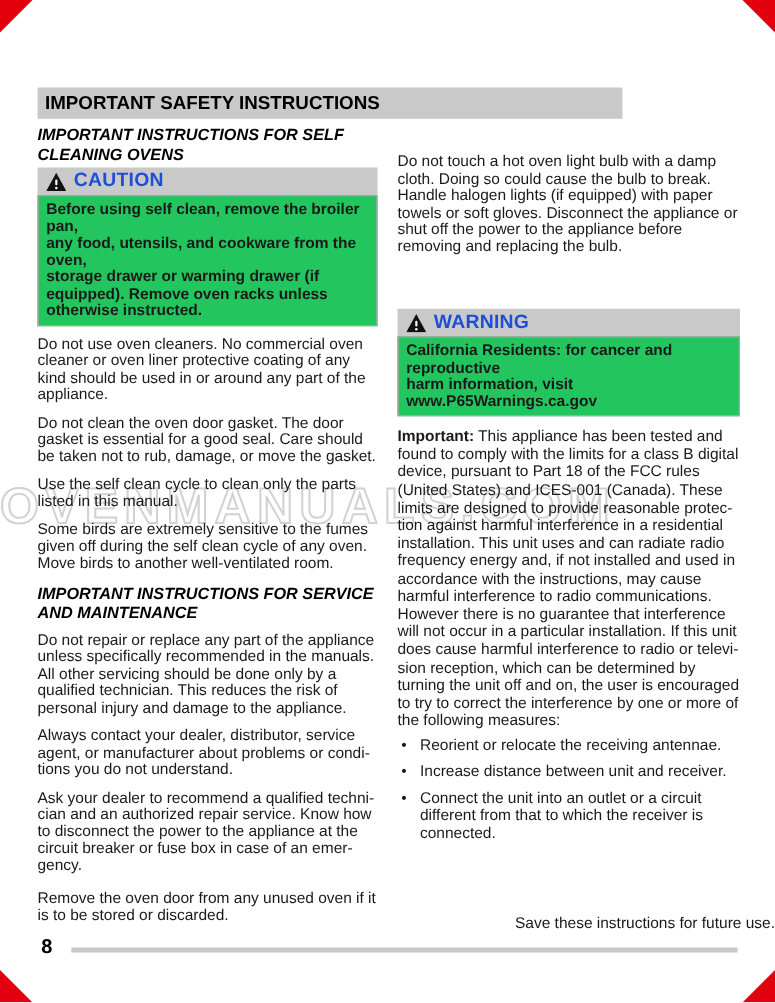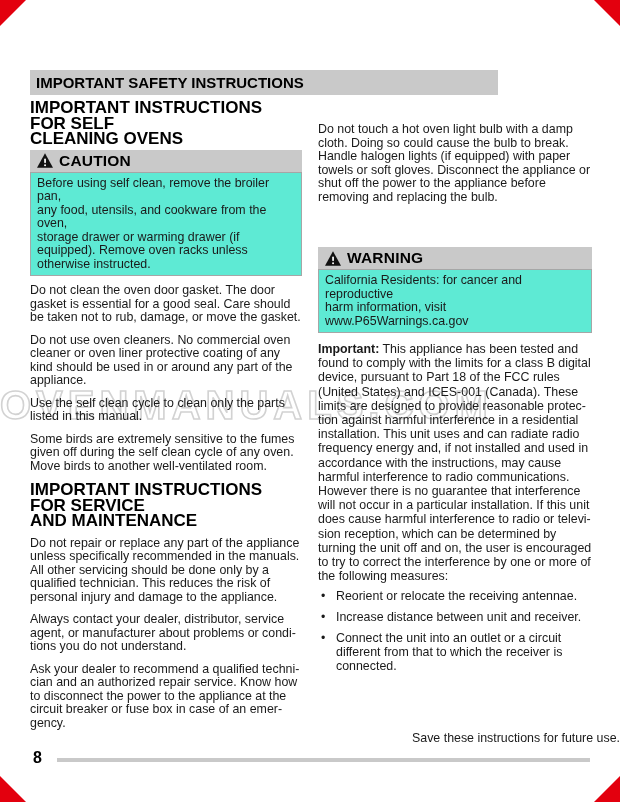--- a/index.html
+++ b/index.html
@@ -15,31 +15,31 @@
   .watermark{position:absolute;top:383px;left:0;width:620px;text-align:left;z-index:0;
       font-size:40px;font-weight:700;letter-spacing:5px;color:transparent;
       -webkit-text-stroke:1.6px #d2d2d2;white-space:nowrap;pointer-events:none;}
   
   .titlebar{position:absolute;left:30px;top:70px;width:468px;height:25px;background:#c9c9c9;z-index:1;}
   .titlebar .t{font-size:15px;font-weight:700;line-height:25px;padding-left:6px;color:#000;}
   
   .col{position:absolute;z-index:1;font-size:12.4px;line-height:13.5px;}
   .col.left{left:30px;top:100px;width:272px;}
   .col.right{left:318px;top:123px;width:274px;}
-  .h2{font-size:17px;font-weight:700;line-height:15.5px;white-space:pre-line;margin:0;color:#000;}
+  .h2{font-size:13px;font-weight:700;line-height:15.5px;white-space:pre-line;margin:0;color:#000;font-style:italic;}
   .h2.service{margin-top:8px;margin-bottom:8px;}
   .h2.selfclean{margin-bottom:3px;}
   .p{margin:0 0 9px 0;white-space:pre-line;}
   .p.gap13{margin-bottom:13px;}
   .b{font-weight:700;}
   
   .notice{margin:0;}
   .notice-head{background:#c9c9c9;height:22px;display:flex;align-items:center;padding-left:7px;}
-  .notice-head .lbl{font-size:15.5px;font-weight:700;letter-spacing:.2px;color:#000000;margin-left:6px;}
-  .notice-body{border:1px solid #a6a6a6;background:#5eead4;padding:4px 6px;white-space:pre-line;}
+  .notice-head .lbl{font-size:15.5px;font-weight:700;letter-spacing:.2px;color:#1d4ed8;margin-left:6px;}
+  .notice-body{border:1px solid #a6a6a6;background:#22c55e;padding:4px 6px;white-space:pre-line;font-weight:bold;}
   .caution-box{margin-bottom:8px;}
   .warning-box{margin-top:43px;margin-bottom:9px;}
   .fcc{line-height:14.2px;margin-bottom:6px;}
   
   ul.bullets{list-style:none;margin:0;padding:0;}
   ul.bullets li{position:relative;padding-left:18px;margin:0 0 7px 0;white-space:pre-line;line-height:14px;}
   ul.bullets li::before{content:"\2022";position:absolute;left:3px;top:0;}
   
   .save-line{position:absolute;left:0;top:731px;width:620px;text-align:right;font-size:12.4px;z-index:1;}
   .pagenum{position:absolute;left:33px;top:749px;font-size:16px;font-weight:700;z-index:1;color:#000;}
@@ -75,27 +75,27 @@
         </svg>
         <span class="lbl">CAUTION</span>
       </div>
       <div class="notice-body">Before using self clean, remove the broiler pan,
 any food, utensils, and cookware from the oven,
 storage drawer or warming drawer (if
 equipped). Remove oven racks unless
 otherwise instructed.</div>
     </div>
 
-    <p class="p">Do not clean the oven door gasket. The door
-gasket is essential for a good seal. Care should
-be taken not to rub, damage, or move the gasket.</p>
     <p class="p">Do not use oven cleaners. No commercial oven
 cleaner or oven liner protective coating of any
 kind should be used in or around any part of the
 appliance.</p>
+    <p class="p">Do not clean the oven door gasket. The door
+gasket is essential for a good seal. Care should
+be taken not to rub, damage, or move the gasket.</p>
     <p class="p">Use the self clean cycle to clean only the parts
 listed in this manual.</p>
     <p class="p">Some birds are extremely sensitive to the fumes
 given off during the self clean cycle of any oven.
 Move birds to another well-ventilated room.</p>
 
     <h2 class="h2 service">IMPORTANT INSTRUCTIONS FOR SERVICE
 AND MAINTENANCE</h2>
 
     <p class="p">Do not repair or replace any part of the appliance
@@ -104,20 +104,22 @@
 qualified technician. This reduces the risk of
 personal injury and damage to the appliance.</p>
     <p class="p">Always contact your dealer, distributor, service
 agent, or manufacturer about problems or condi-
 tions you do not understand.</p>
     <p class="p gap13">Ask your dealer to recommend a qualified techni-
 cian and an authorized repair service. Know how
 to disconnect the power to the appliance at the
 circuit breaker or fuse box in case of an emer-
 gency.</p>
+    <p class="p">Remove the oven door from any unused oven if it
+is to be stored or discarded.</p>
   </div>
 
   <div class="col right">
     <p class="p">Do not touch a hot oven light bulb with a damp
 cloth. Doing so could cause the bulb to break.
 Handle halogen lights (if equipped) with paper
 towels or soft gloves. Disconnect the appliance or
 shut off the power to the appliance before
 removing and replacing the bulb.</p>
 

